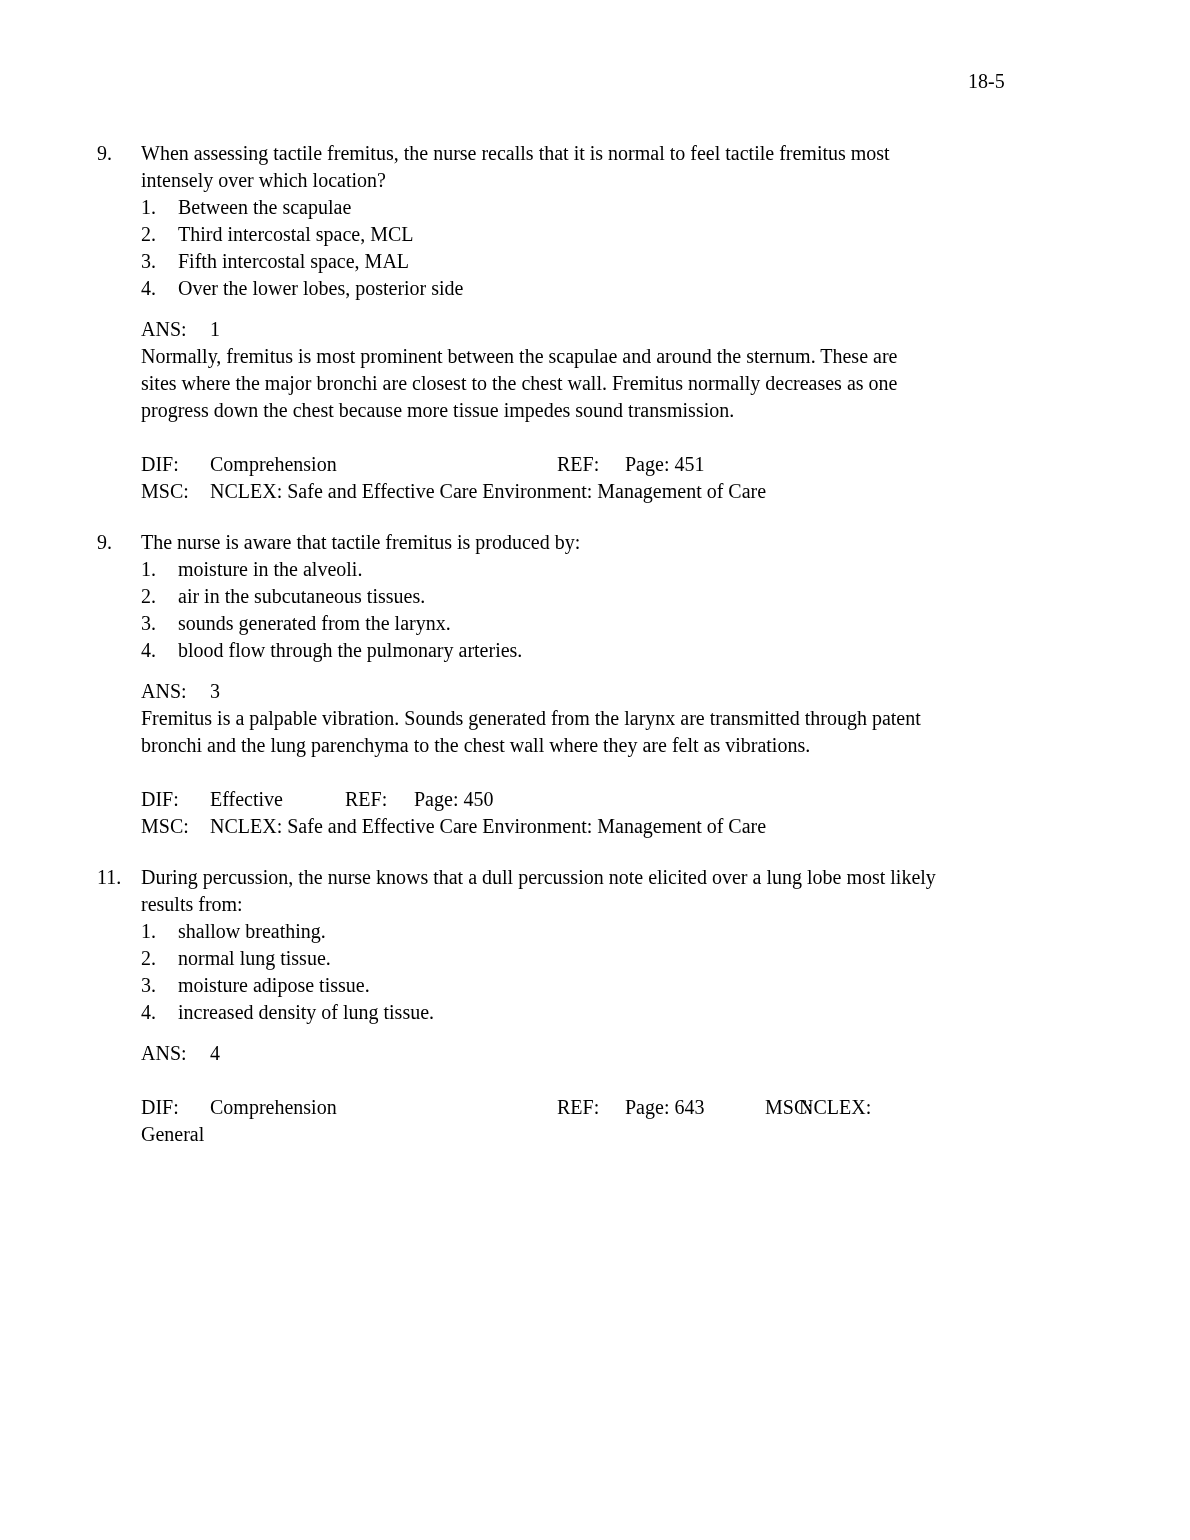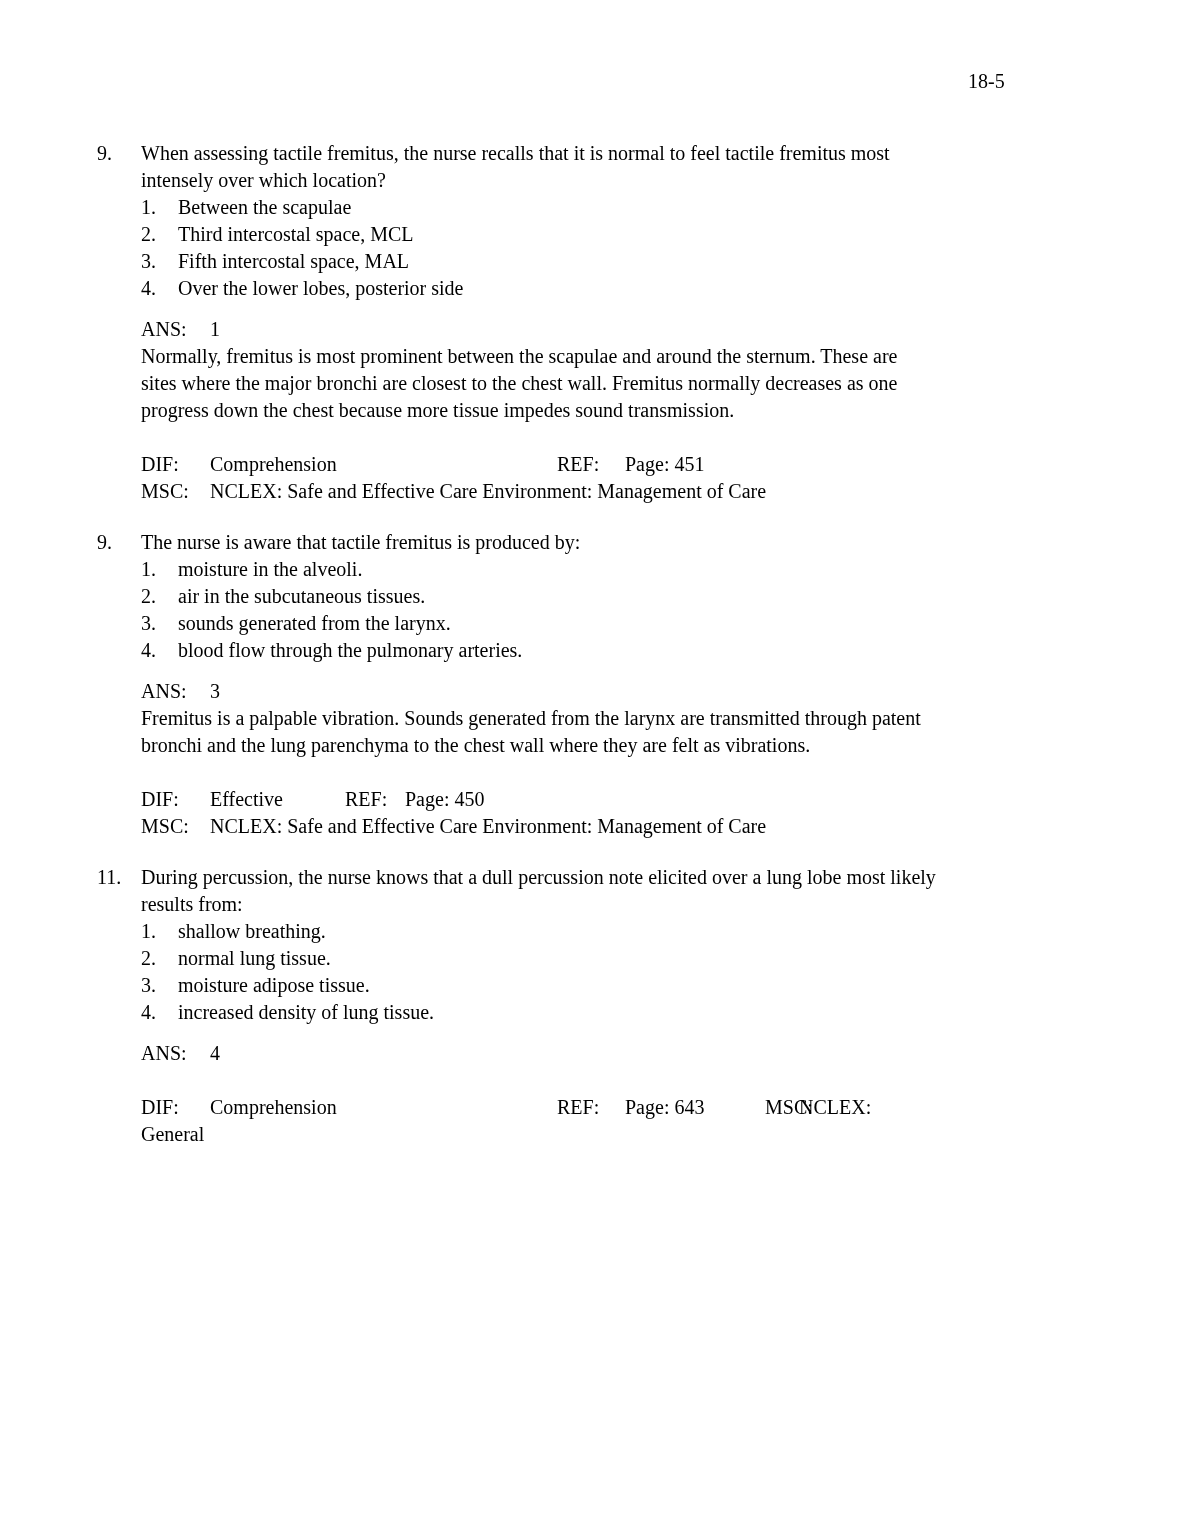--- a/index.html
+++ b/index.html
@@ -161,21 +161,21 @@
         <div class="ans-line">
           <span class="ml" style="left:0">ANS:</span>
           <span class="ml" style="left:69px">3</span>
         </div>
         <div class="rationale">Fremitus is a palpable vibration. Sounds generated from the larynx are transmitted through patent bronchi and the lung parenchyma to the chest wall where they are felt as vibrations.</div>
         <div class="meta">
           <div class="meta-line">
             <span class="ml" style="left:0">DIF:</span>
             <span class="ml" style="left:69px">Effective</span>
             <span class="ml" style="left:204px">REF:</span>
-            <span class="ml" style="left:264px">Page: 450</span>
+            <span class="ml" style="left:273px">Page: 450</span>
           </div>
           <div class="meta-line">
             <span class="ml" style="left:0">MSC:</span>
             <span class="ml" style="left:69px">NCLEX: Safe and Effective Care Environment: Management of Care</span>
           </div>
         </div>
       </div>
     </div>
 
     <div class="question">

